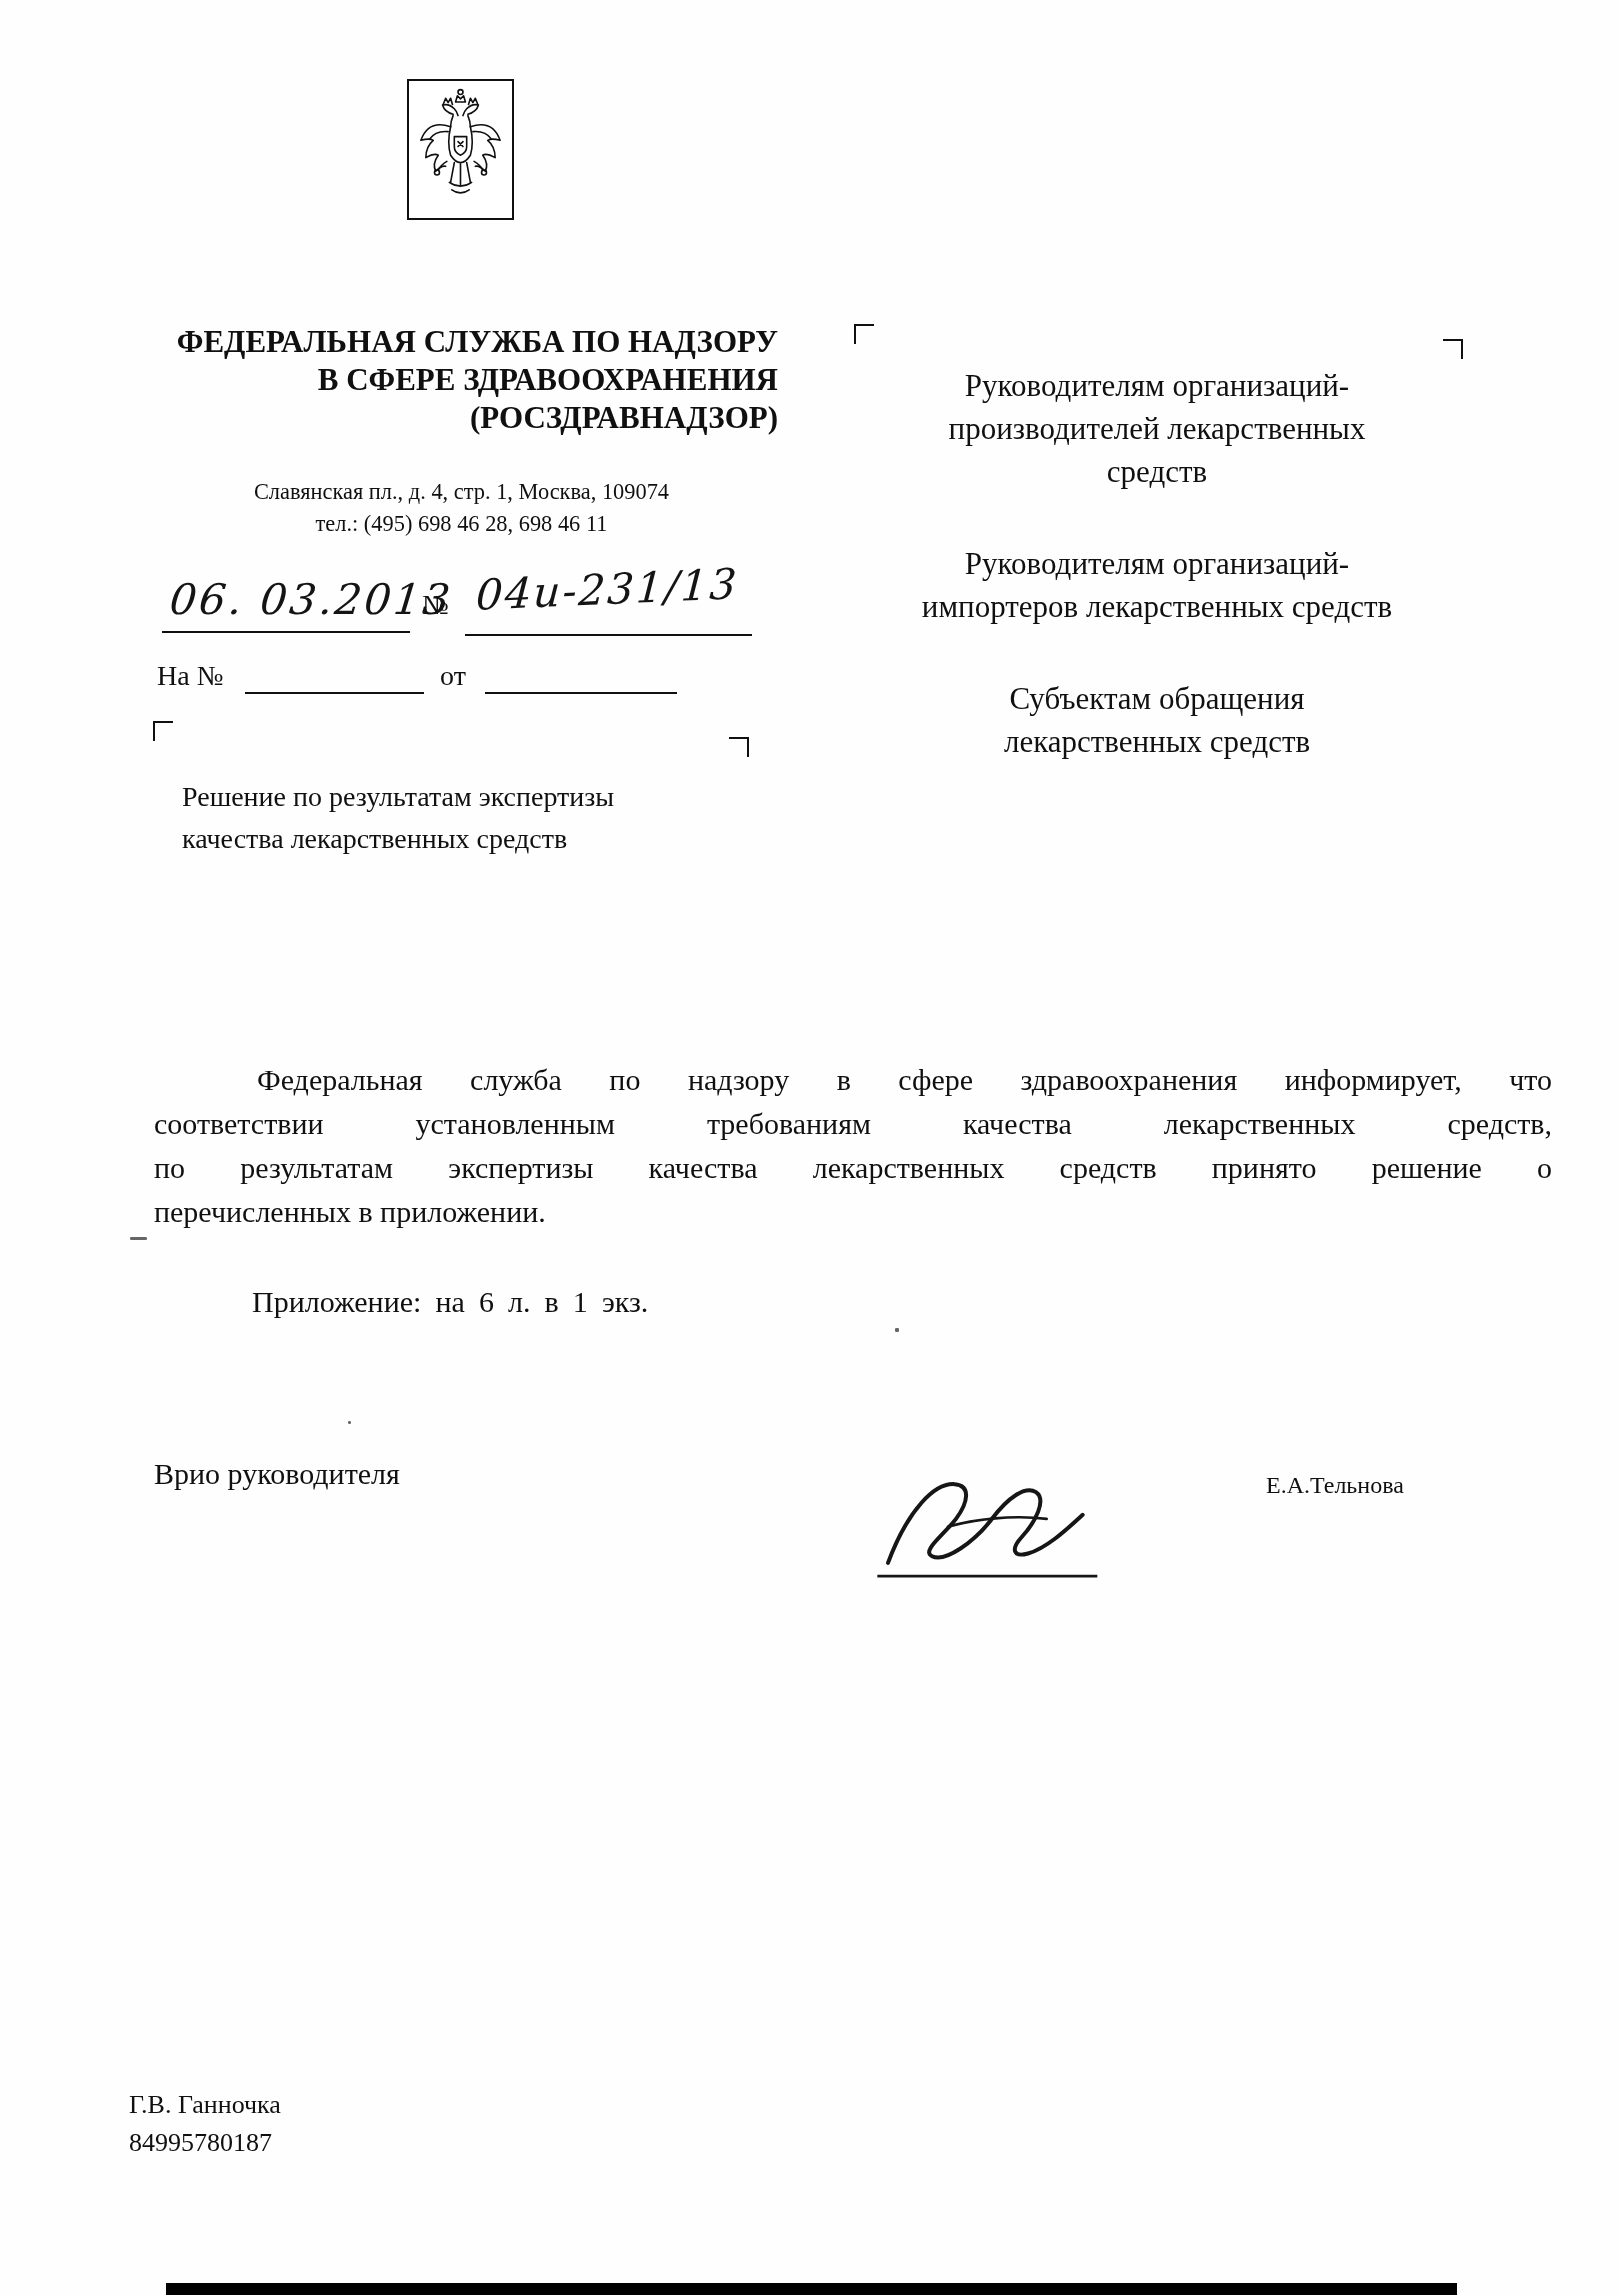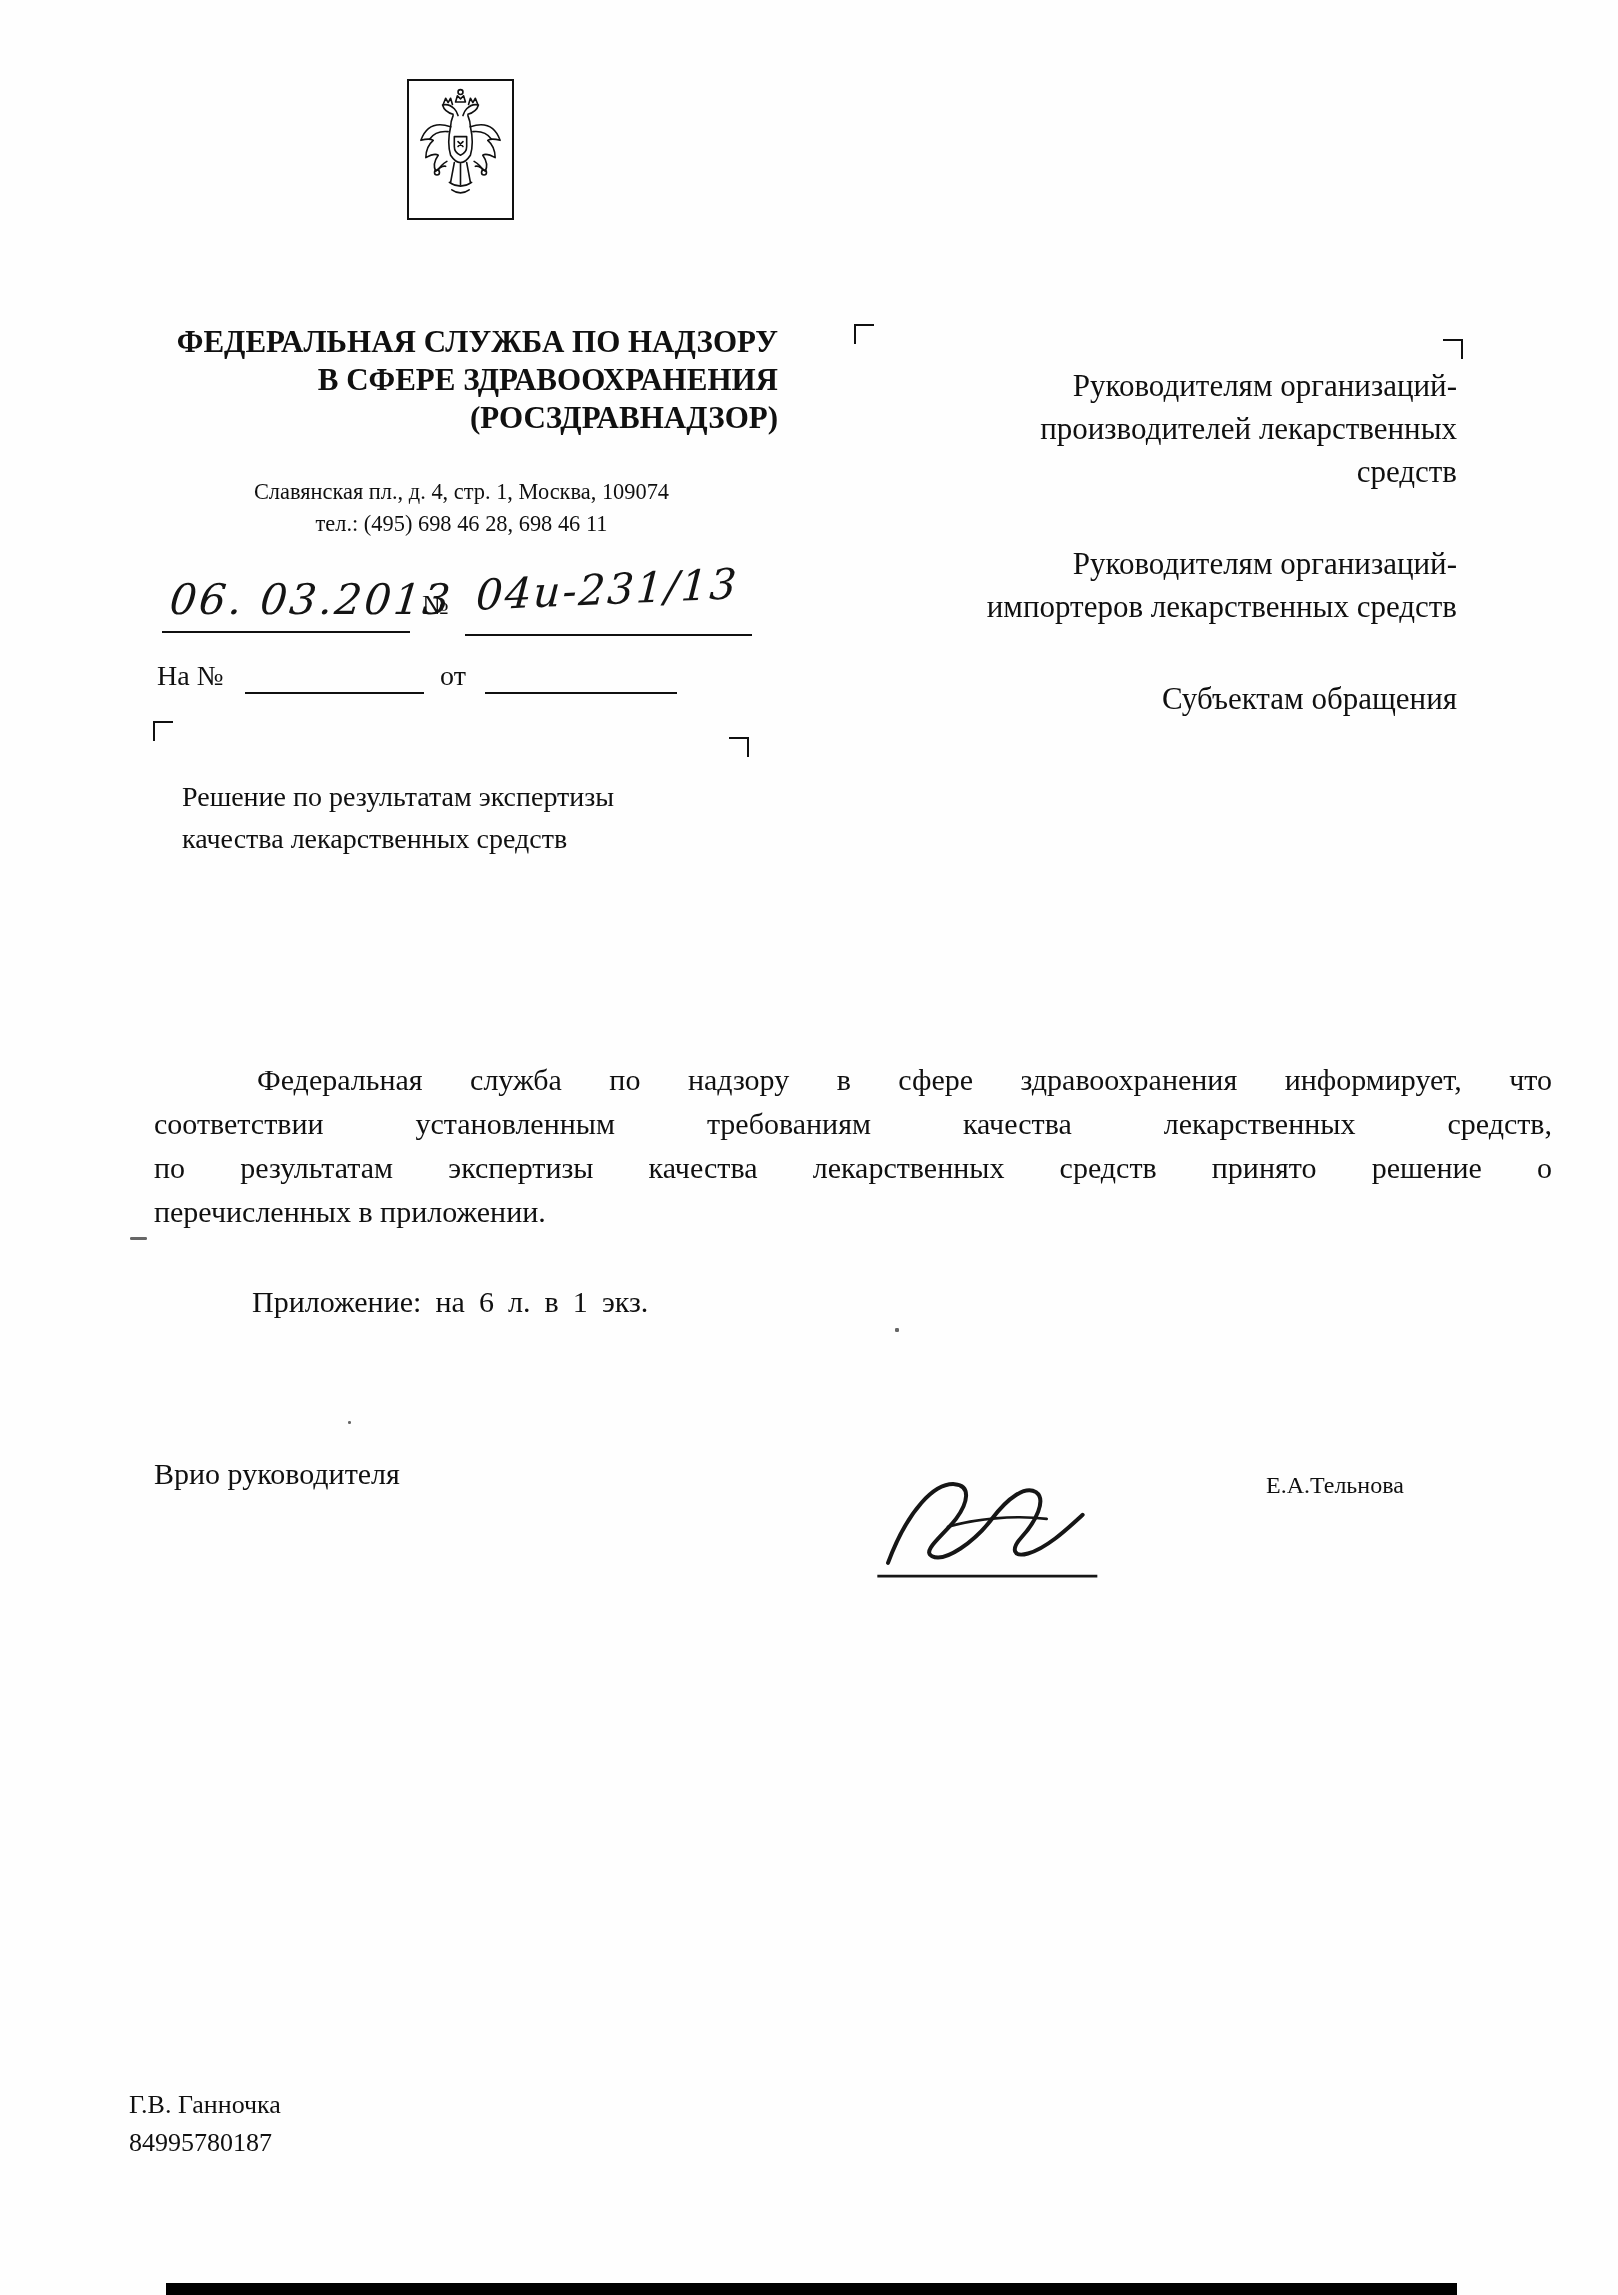--- a/index.html
+++ b/index.html
@@ -61,21 +61,21 @@
   .corner-open-right { border-top:2px solid #101010; border-right:2px solid #101010; }
   .subj-corner-l { left:153px;  top:721px; }
   .subj-corner-r { left:729px; top:737px; }
   .rcpt-corner-l { left:854px; top:324px; }
   .rcpt-corner-r { left:1443px; top:339px; }
 
   .subject { left:182px; top:776px; font-size:28px; line-height:42px; }
 
   .recipients {
     left:857px; width:600px;
-    text-align:right; font-size:31px; line-height:43px;
+    text-align:center; font-size:31px; line-height:43px;
   }
   .rcpt-1 { top:364px; }
   .rcpt-2 { top:542px; }
   .rcpt-3 { top:677px; }
 
   .body-block { left:154px; top:1058px; width:1398px; font-size:30px; line-height:44px; }
   .body-line { text-align:justify; text-align-last:justify; }
   .body-line.first { text-indent:103px; }
   .body-line.last  { text-align:left; text-align-last:left; }
 
@@ -168,20 +168,21 @@
     <div>Руководителям организаций-</div>
     <div>производителей лекарственных</div>
     <div>средств</div>
   </div>
   <div class="abs recipients rcpt-2">
     <div>Руководителям организаций-</div>
     <div>импортеров лекарственных средств</div>
   </div>
   <div class="abs recipients rcpt-3">
     <div>Субъектам обращения</div>
+    <div>лекарственных средств</div>
   </div>
 
   <div class="abs body-block">
     <div class="body-line first">Федеральная служба по надзору в сфере здравоохранения информирует, что</div>
     <div class="body-line">соответствии установленным требованиям качества лекарственных средств,</div>
     <div class="body-line">по результатам экспертизы качества лекарственных средств принято решение о</div>
     <div class="body-line last">перечисленных в приложении.</div>
   </div>
 
   <div class="abs attachment">Приложение: на 6 л. в 1 экз.</div>

